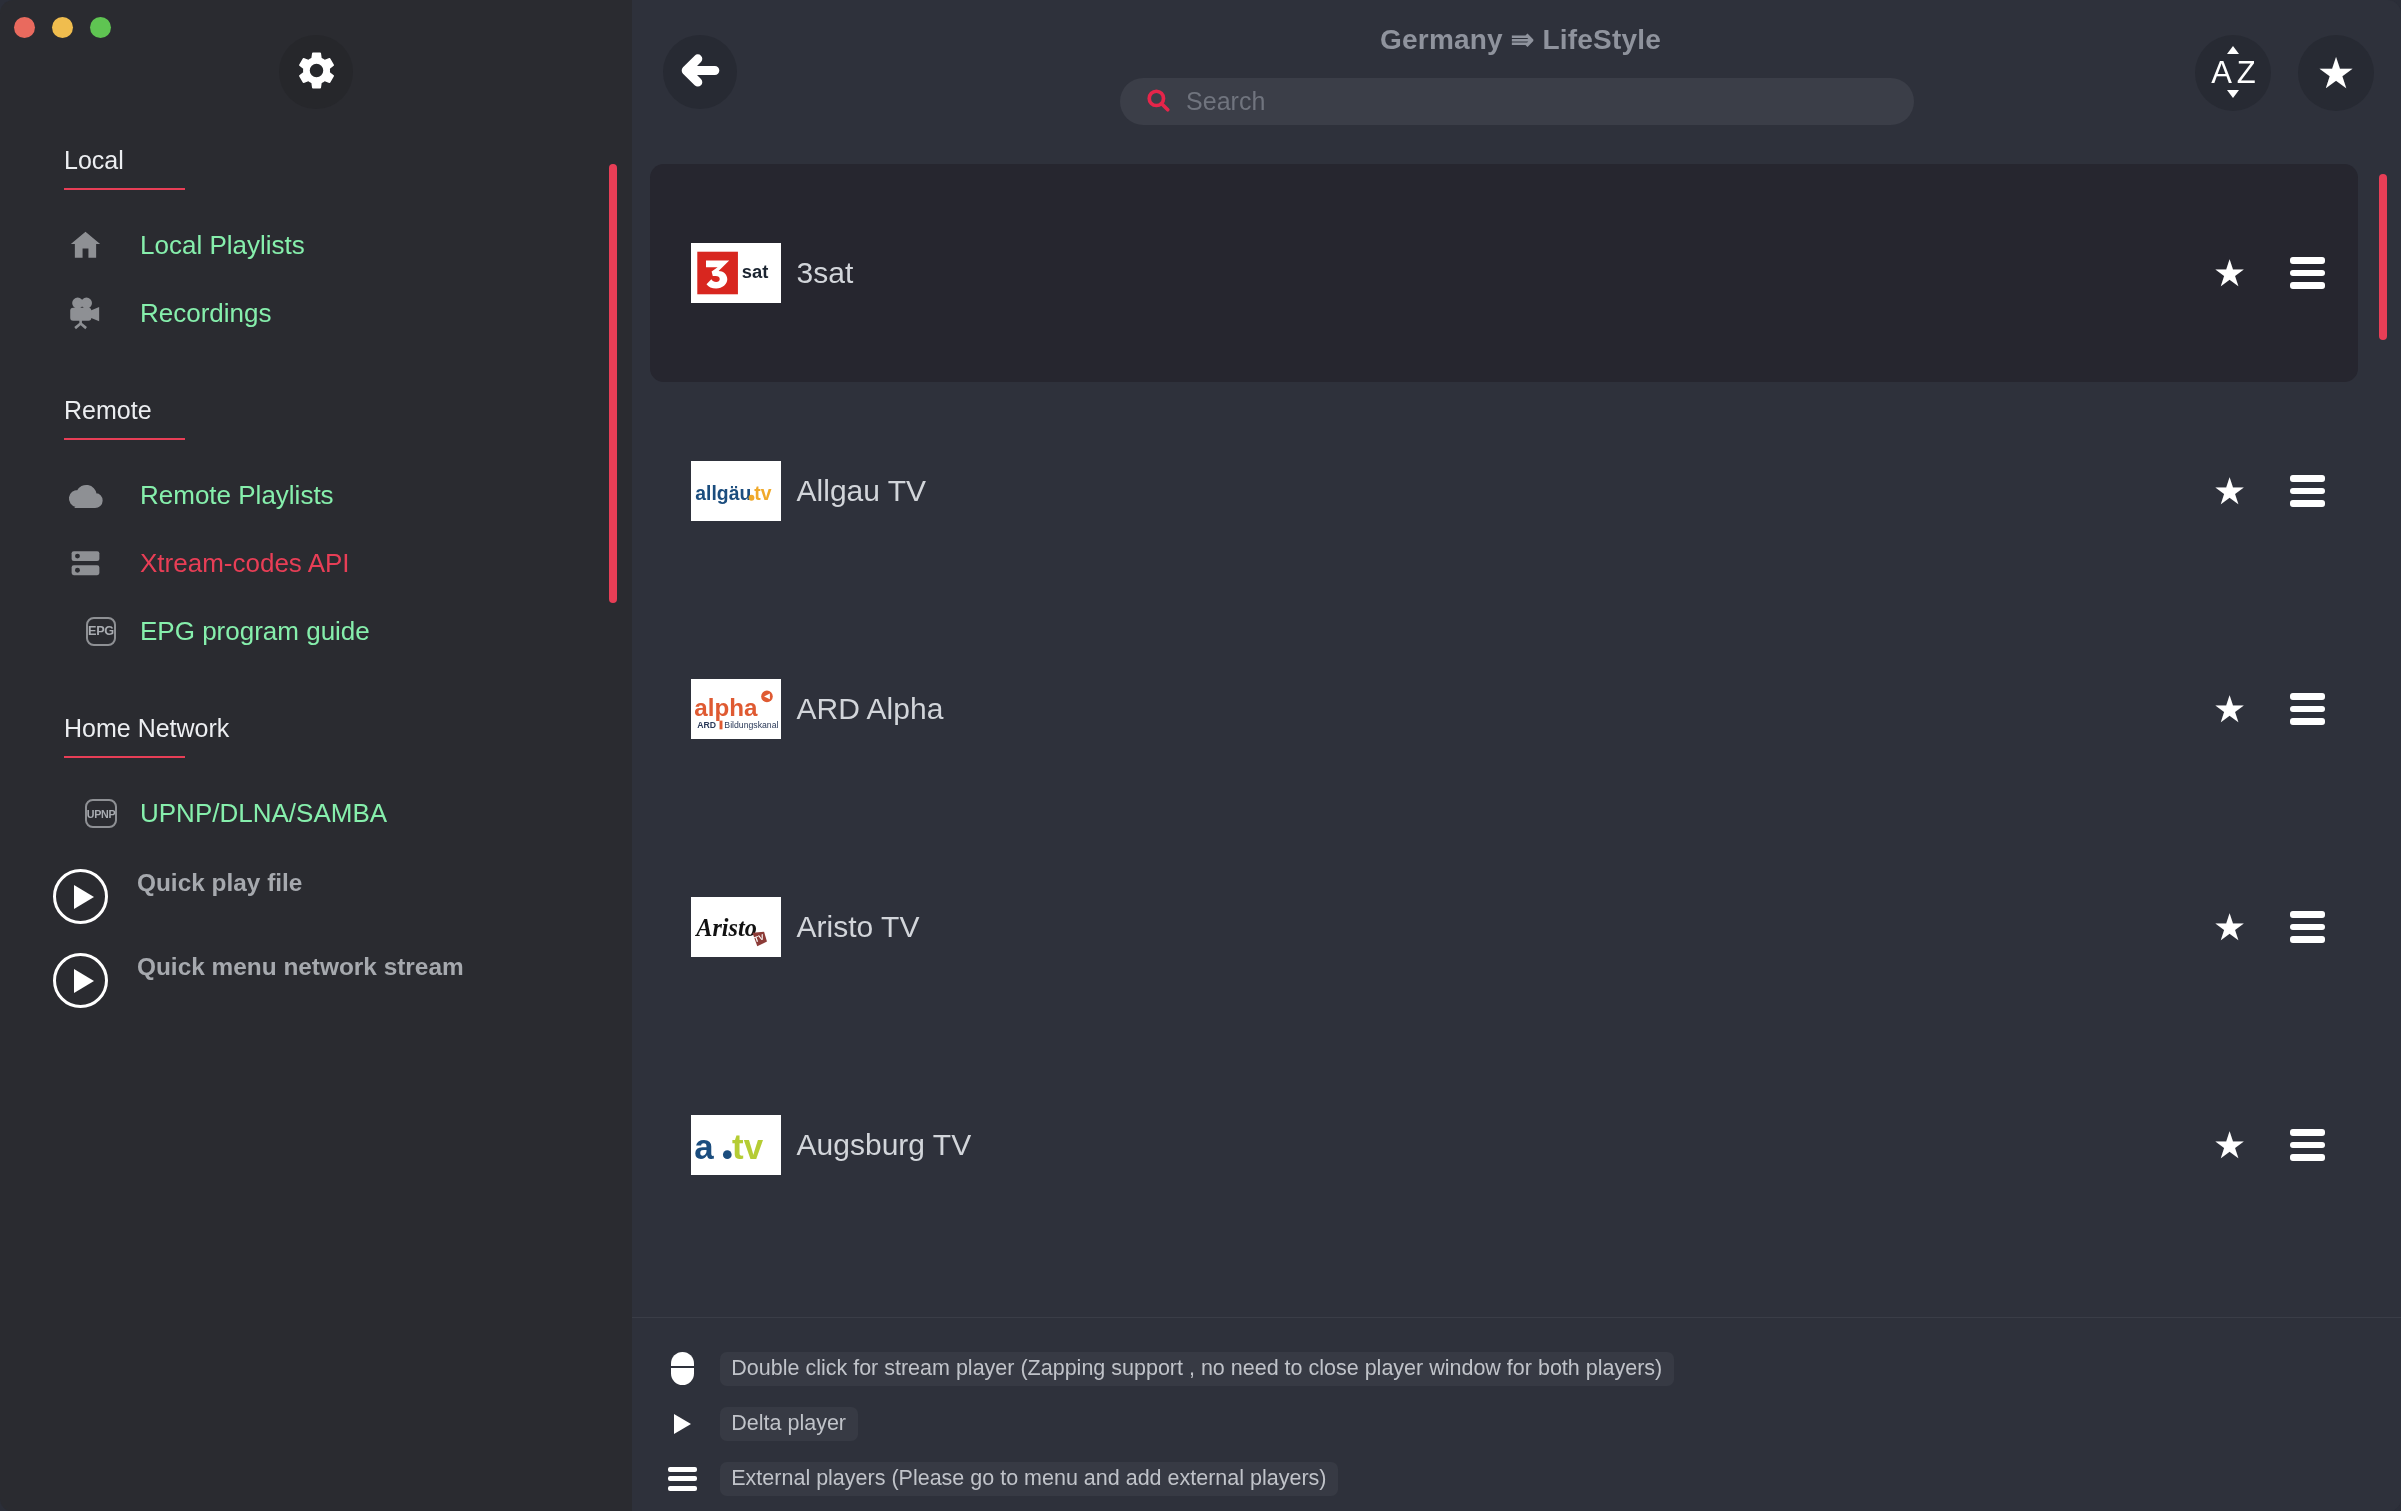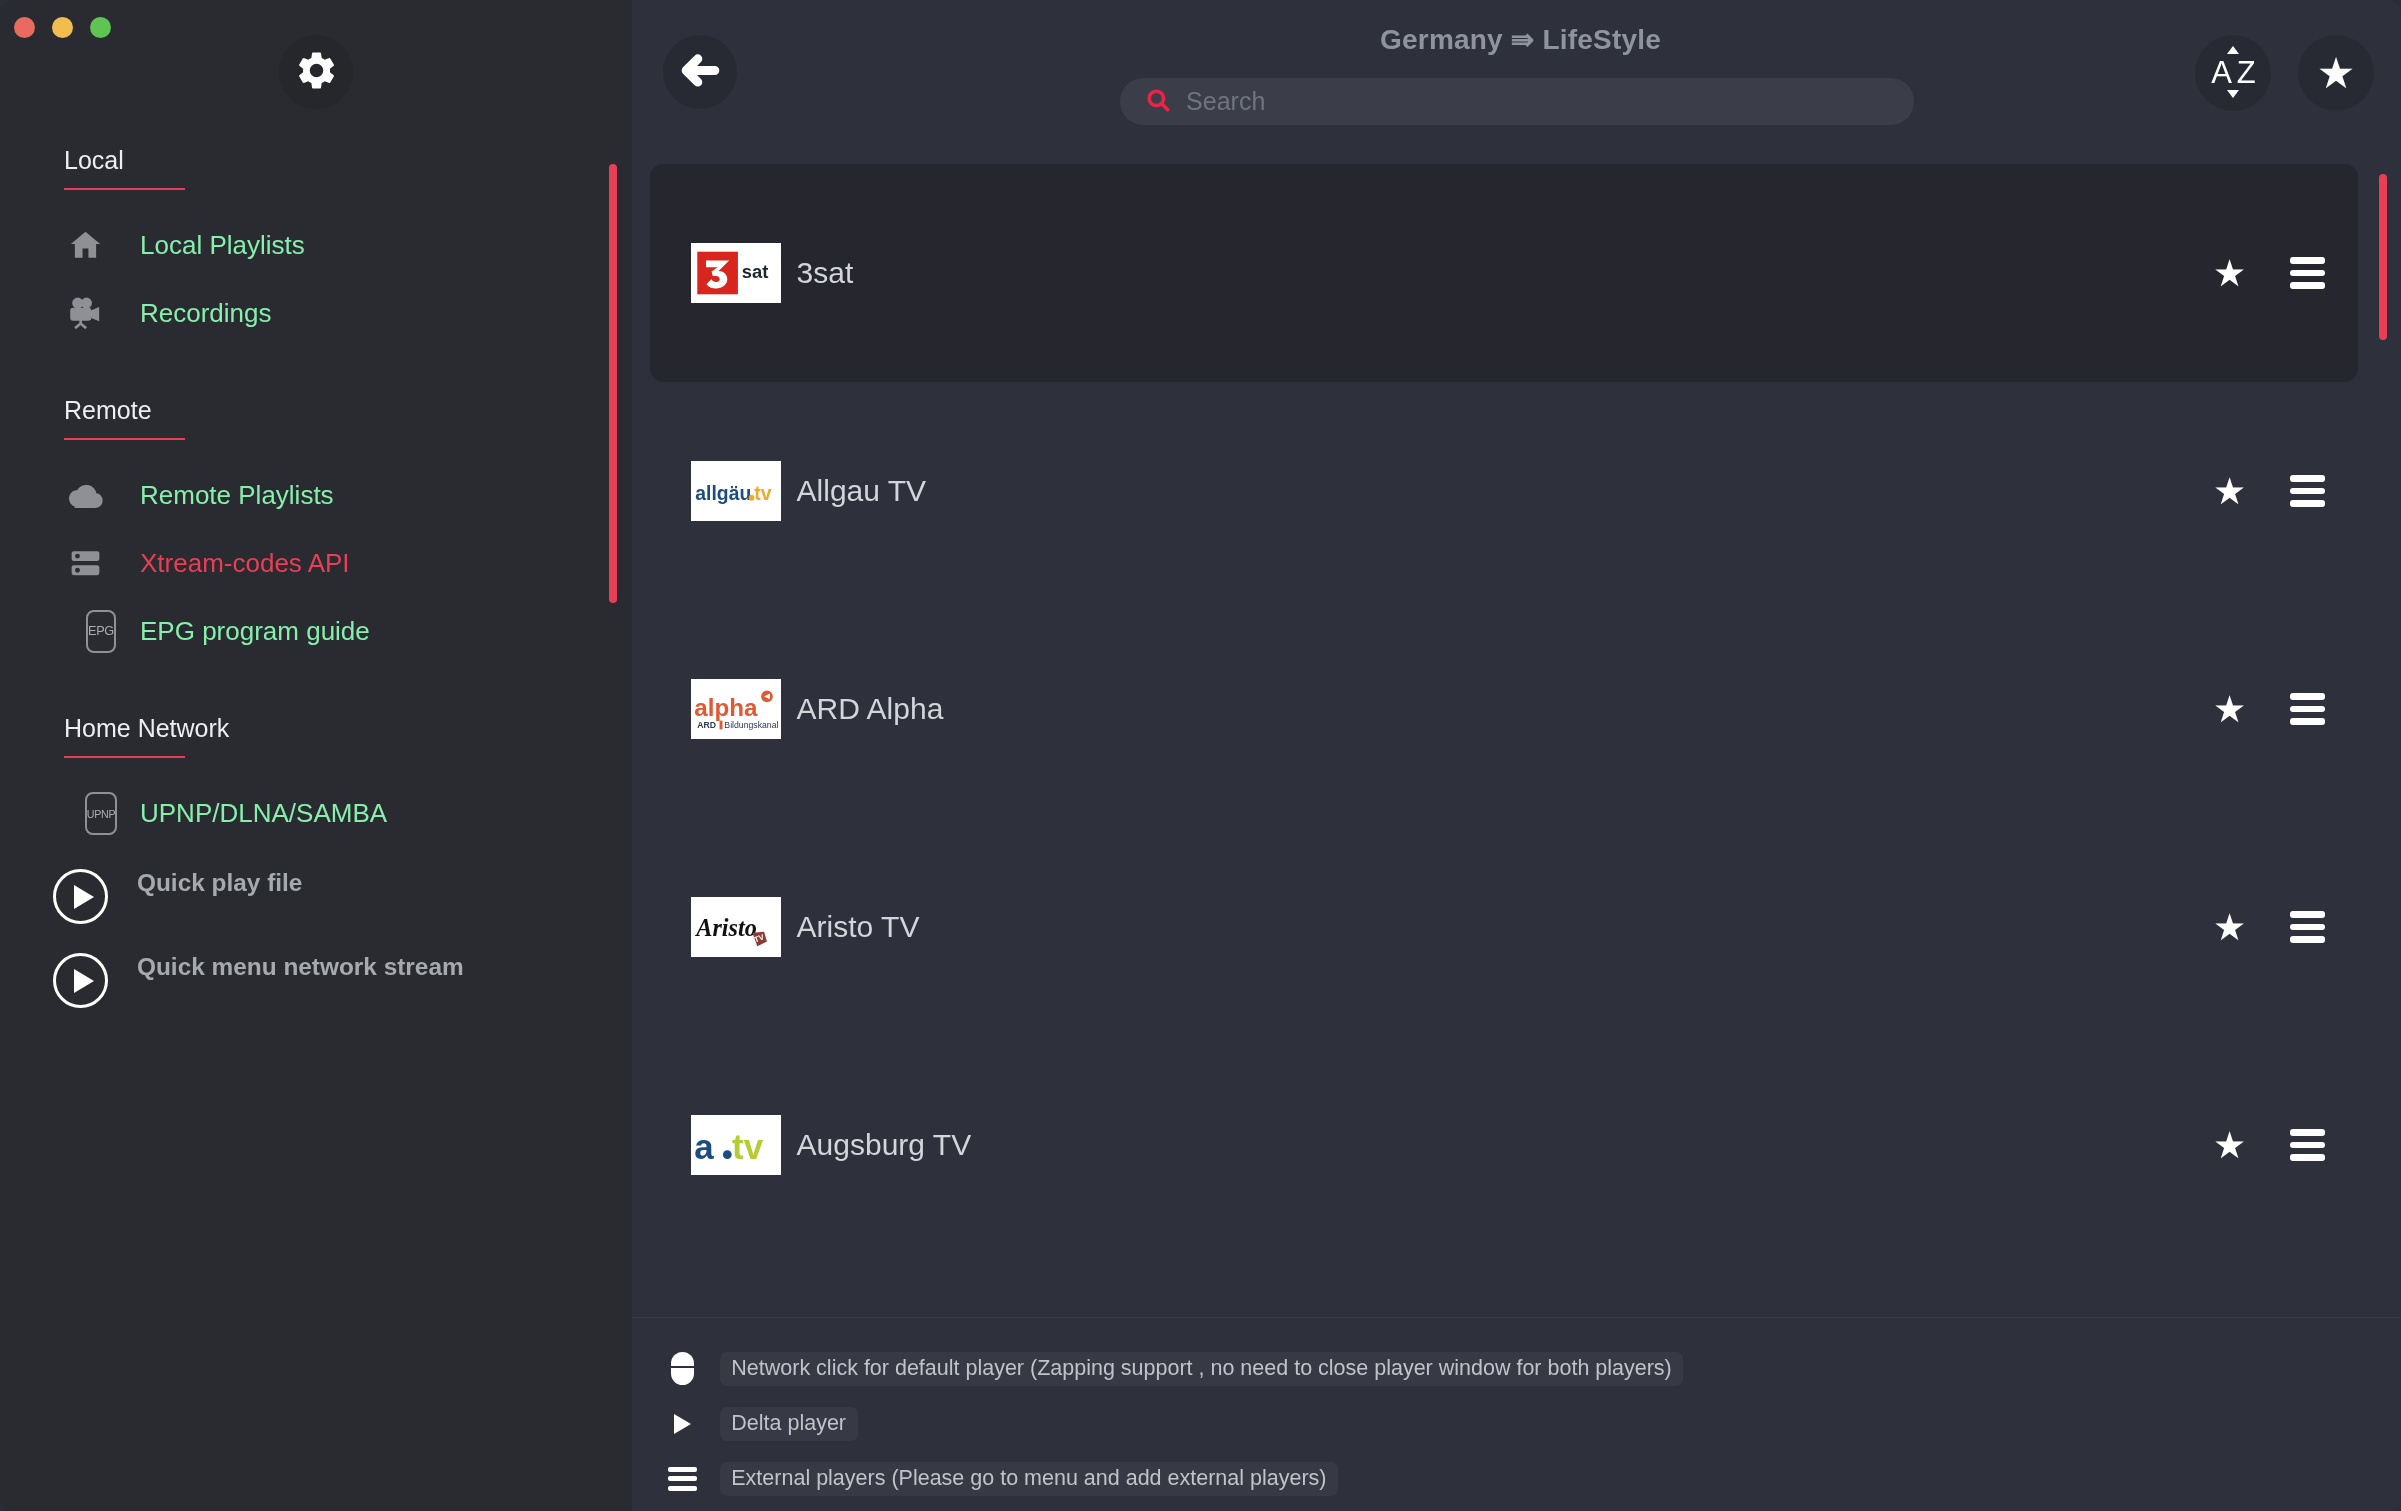--- a/index.html
+++ b/index.html
@@ -86,27 +86,27 @@
   }
   .nav-ico svg { fill: #8e9094; }
   .nav-label {
     margin-left: 29px;
     color: #86efac;
     font-size: 26px;
     white-space: nowrap;
   }
   .nav-item.active .nav-label { color: #e83e56; }
   .badge-ico {
-    width: 37px; height: 43px;
+    width: 37px; height: 29px;
     border: 2.9px solid #8e9094;
     border-radius: 7.8px;
     display: flex; align-items: center; justify-content: center;
     color: #a9acb1;
     font-size: 12.7px;
-    font-weight: normal;
+    font-weight: bold;
     letter-spacing: -0.3px;
     margin-left: 31px;
   }
   .badge-ico.small { font-size: 10.7px; }
 
   .quick {
     display: flex; align-items: flex-start;
     height: 84px;
     padding-left: 53px;
     cursor: pointer;
@@ -608,21 +608,21 @@
     </div>
 
     <div class="list-scroll"></div>
 
     <div class="legend">
 
       <div class="leg-row">
         <span class="leg-ico">
             <span class="mouse"></span>
           </span>
-        <span class="leg-txt">Network click for default player (Zapping support , no need to close player window for both players)</span>
+        <span class="leg-txt">Double click for stream player (Zapping support , no need to close player window for both players)</span>
       </div>
 
       <div class="leg-row">
         <span class="leg-ico">
             <span class="leg-tri"></span>
           </span>
         <span class="leg-txt">Delta player</span>
       </div>
 
       <div class="leg-row">

